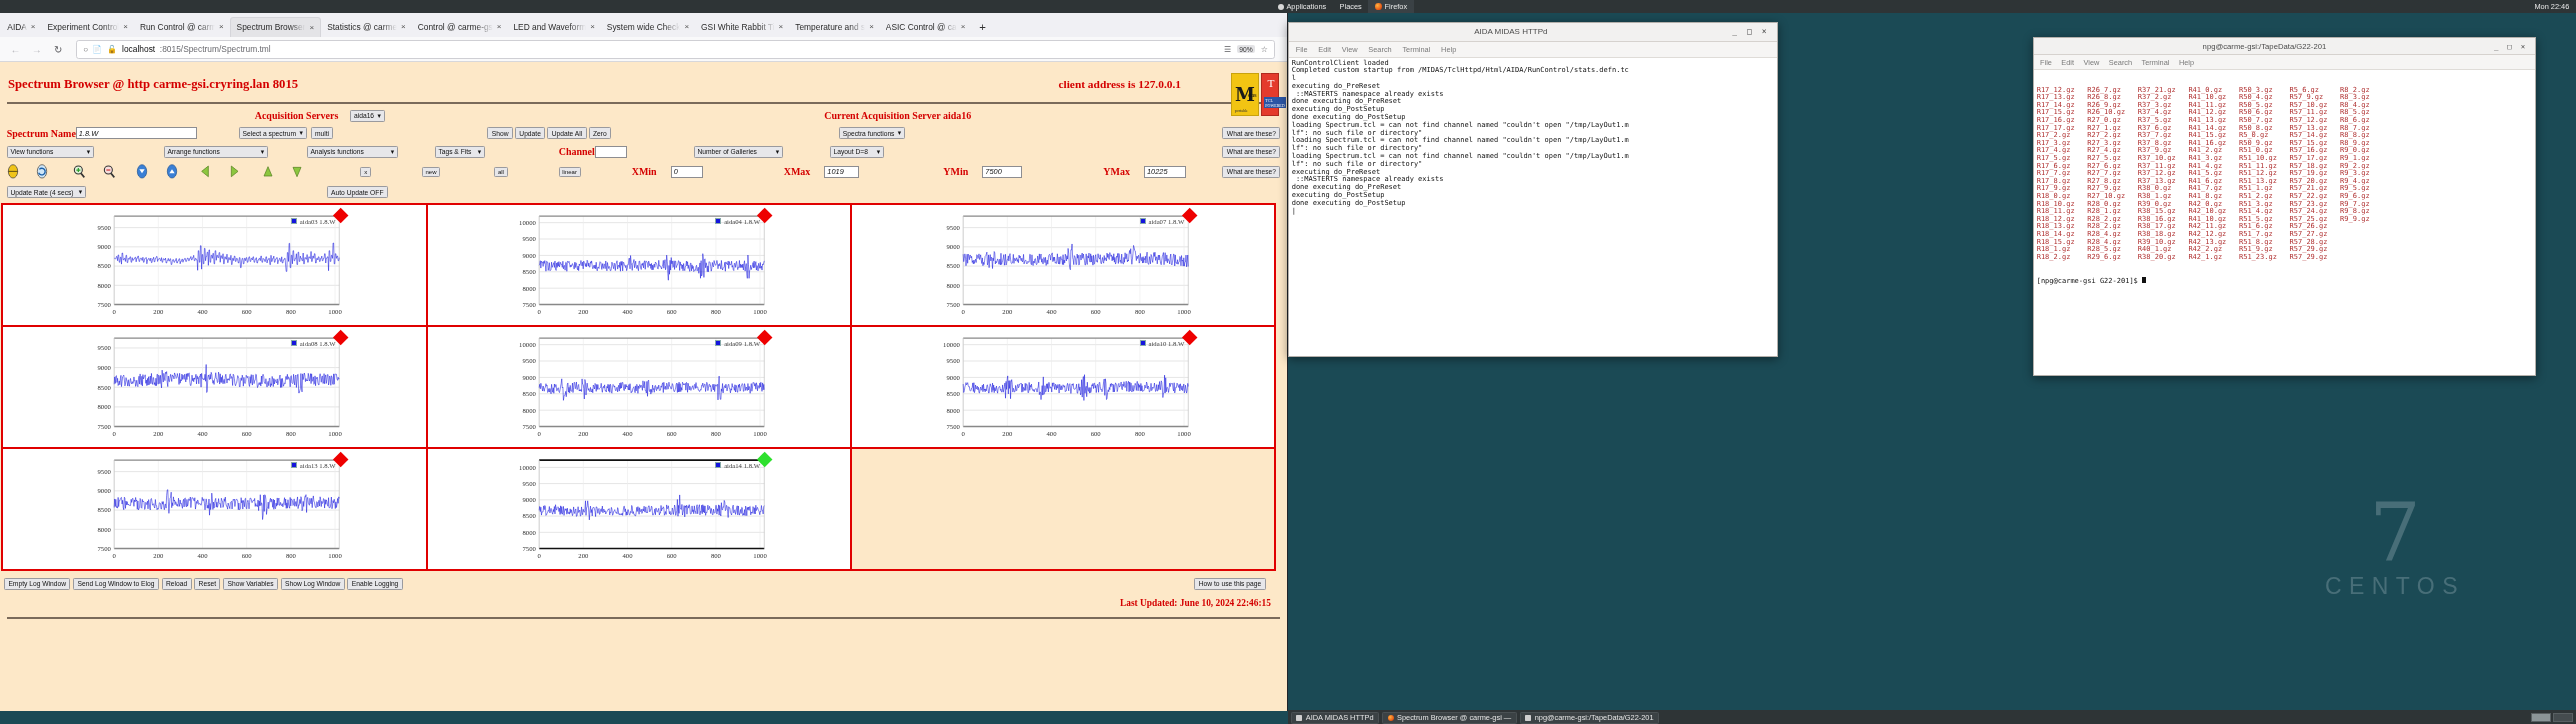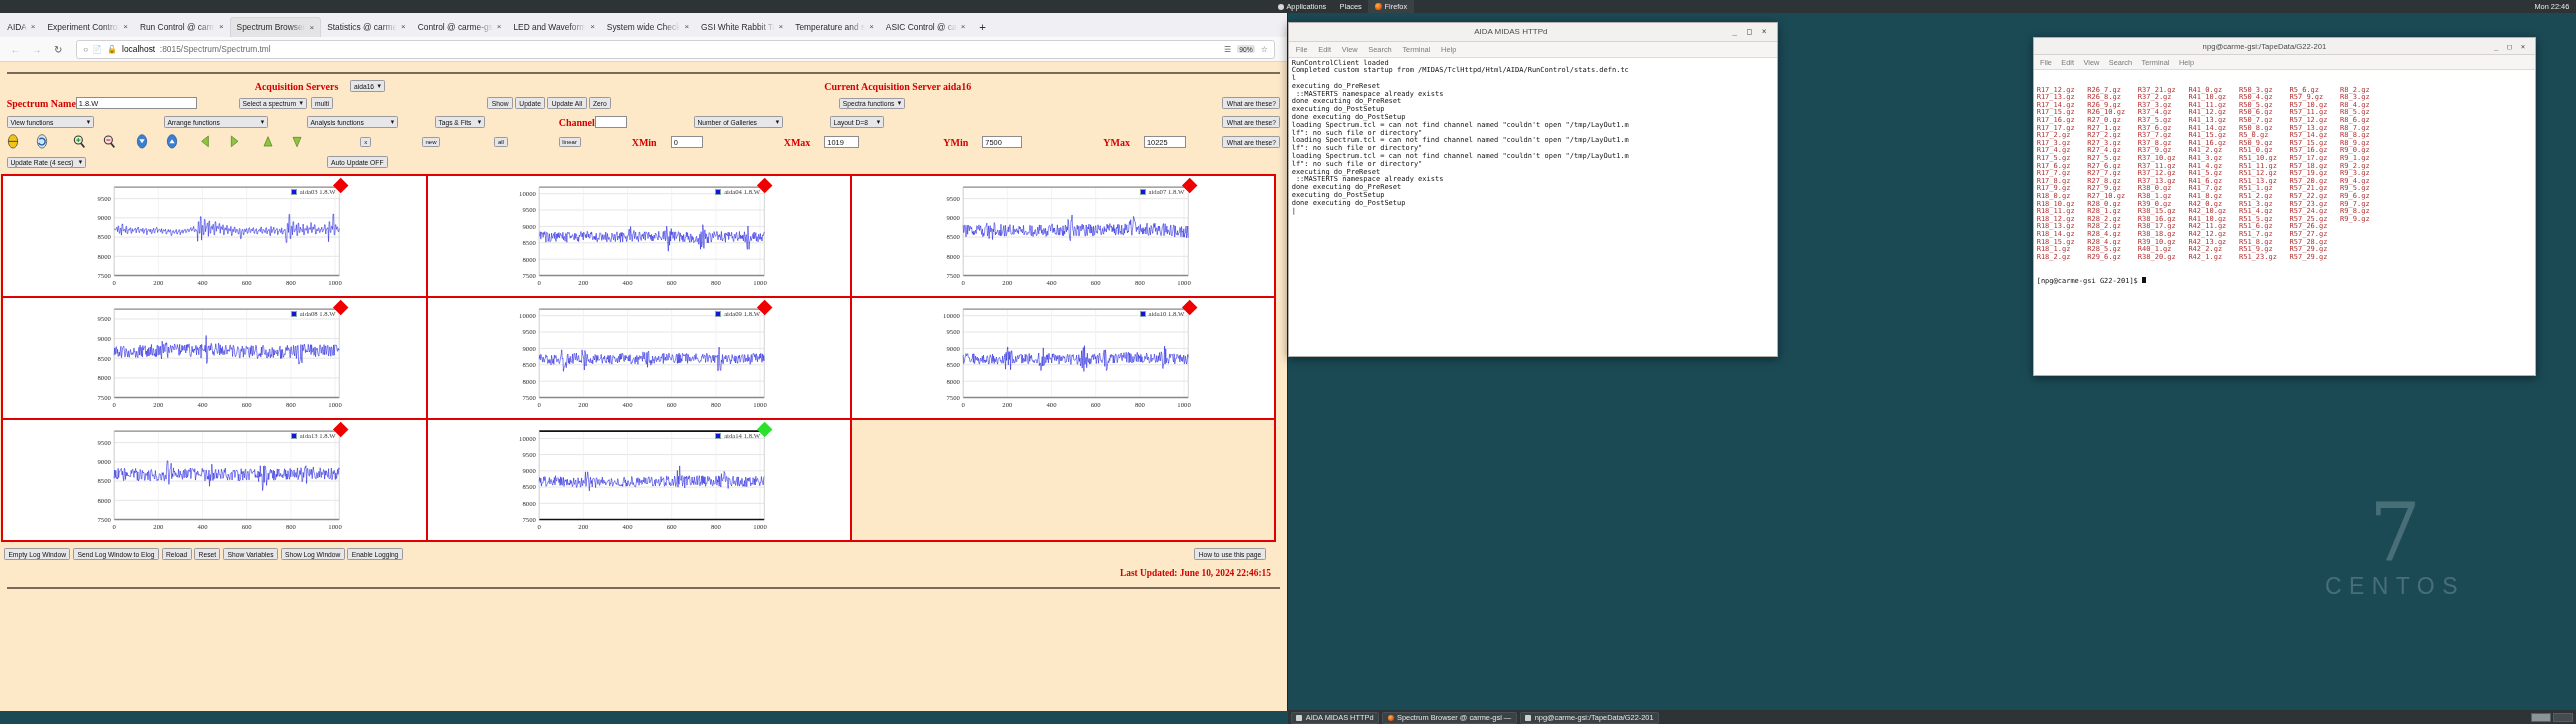--- a/index.html
+++ b/index.html
@@ -97,21 +97,21 @@
     font-family:"Liberation Sans",sans-serif; font-size:6.7px; background:#e7e7ea;
     border:0.7px solid #9a9a9e; border-radius:1.3px; padding:0.7px 2.7px; color:#111;
     display:inline-flex; align-items:center; gap:3.4px; white-space:nowrap;
   }
   .btn-box{
     font-family:"Liberation Sans",sans-serif; font-size:6.7px; background:#e7e7ea;
     border:0.7px solid #9a9a9e; border-radius:1.3px; padding:1.3px 3.4px; color:#111;
     display:inline-block; white-space:nowrap;
   }
   .txt-in{ background:#fff; border:0.7px solid #8d8d91; font-size:7.4px;
-      font-family:"Liberation Sans",sans-serif; padding:0.7px 2px; color:#111; }
+      font-family:"Liberation Sans",sans-serif; padding:0.7px 2px; color:#111;font-style:italic; }
 
   #ctrl{ padding:4px 6.7px 0 6.7px; }
   .crow{ display:flex; align-items:center; height:14.8px; margin-bottom:4px; position:relative;}
   .crow .wat{ position:absolute; right:0; }
   #r1-name{ font-size:10px; }
   #spec-name-in{ width:121px; }
 
   #iconrow{ display:flex; align-items:center; gap:14px; height:17.4px; }
   .tool{ width:12.7px;height:15.4px; margin-right:2.7px; position:relative; display:inline-block;}
   .mini-btn{ font-family:"Liberation Sans",sans-serif; font-size:6px; background:#e7e7ea;
@@ -285,20 +285,35 @@
       <span style="margin-left:auto;display:flex;align-items:center;gap:5.4px;">
         <span class="u-ico">☰</span>
         <span id="zoombadge">90%</span>
         <span class="u-ico">☆</span>
       </span>
     </div>
   </div>
 
   <div id="page">
 
+    <div id="pg-head">
+      <div id="pg-title" class="red">Spectrum Browser @ http carme-gsi.cryring.lan 8015</div>
+      <div id="pg-client" class="red">client address is 127.0.0.1</div>
+      <div id="logos">
+        <div class="logo-midas">
+          <span class="m">M</span>
+          <span class="das">das</span>
+          <span class="sm">portable</span>
+        </div>
+        <div class="logo-tcl">
+          <span class="t1">T</span>
+          <span class="t2">TCL POWERED</span>
+        </div>
+      </div>
+    </div>
 
     <hr class="pg">
 
     <div id="acqrow">
       <div class="left">
         <span class="red">Acquisition Servers</span>
         <span class="sel-box">
           <span>aida16</span>
           <span>▾</span>
         </span>

